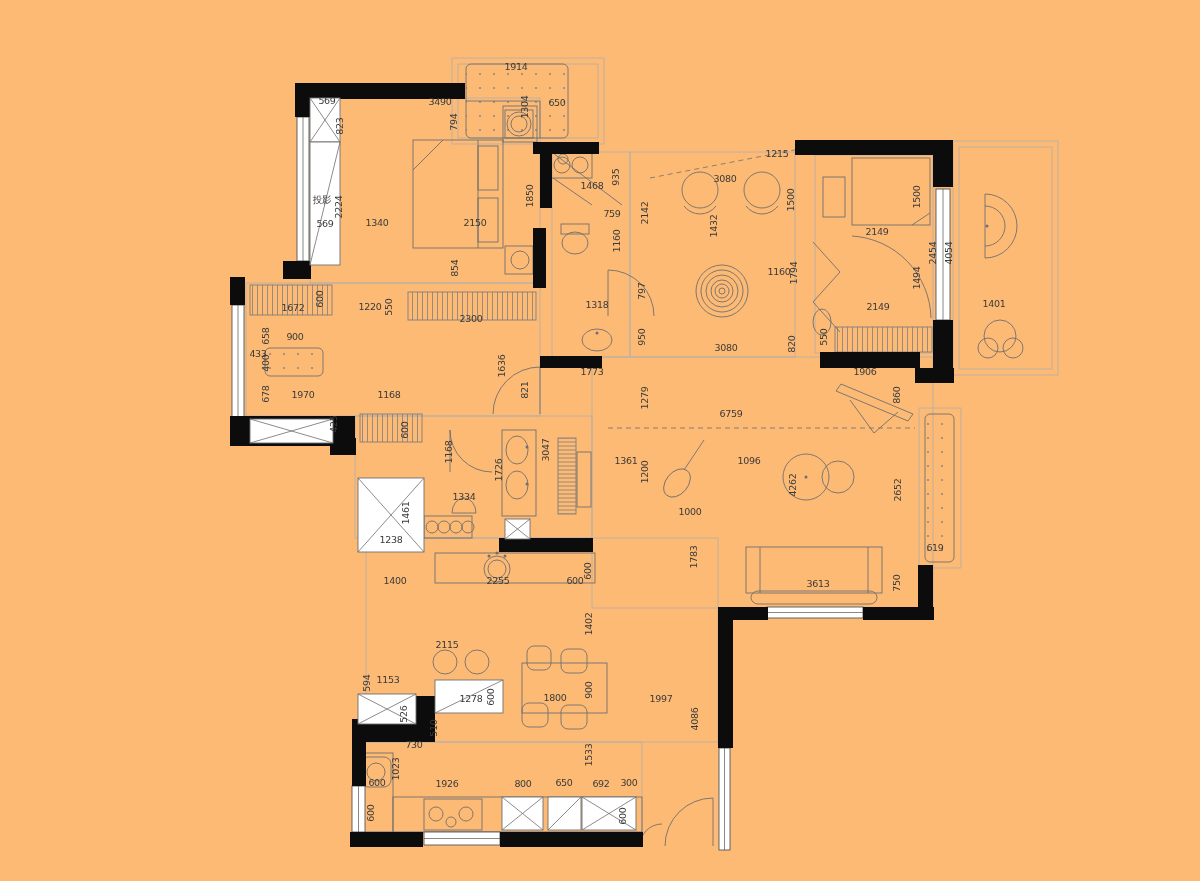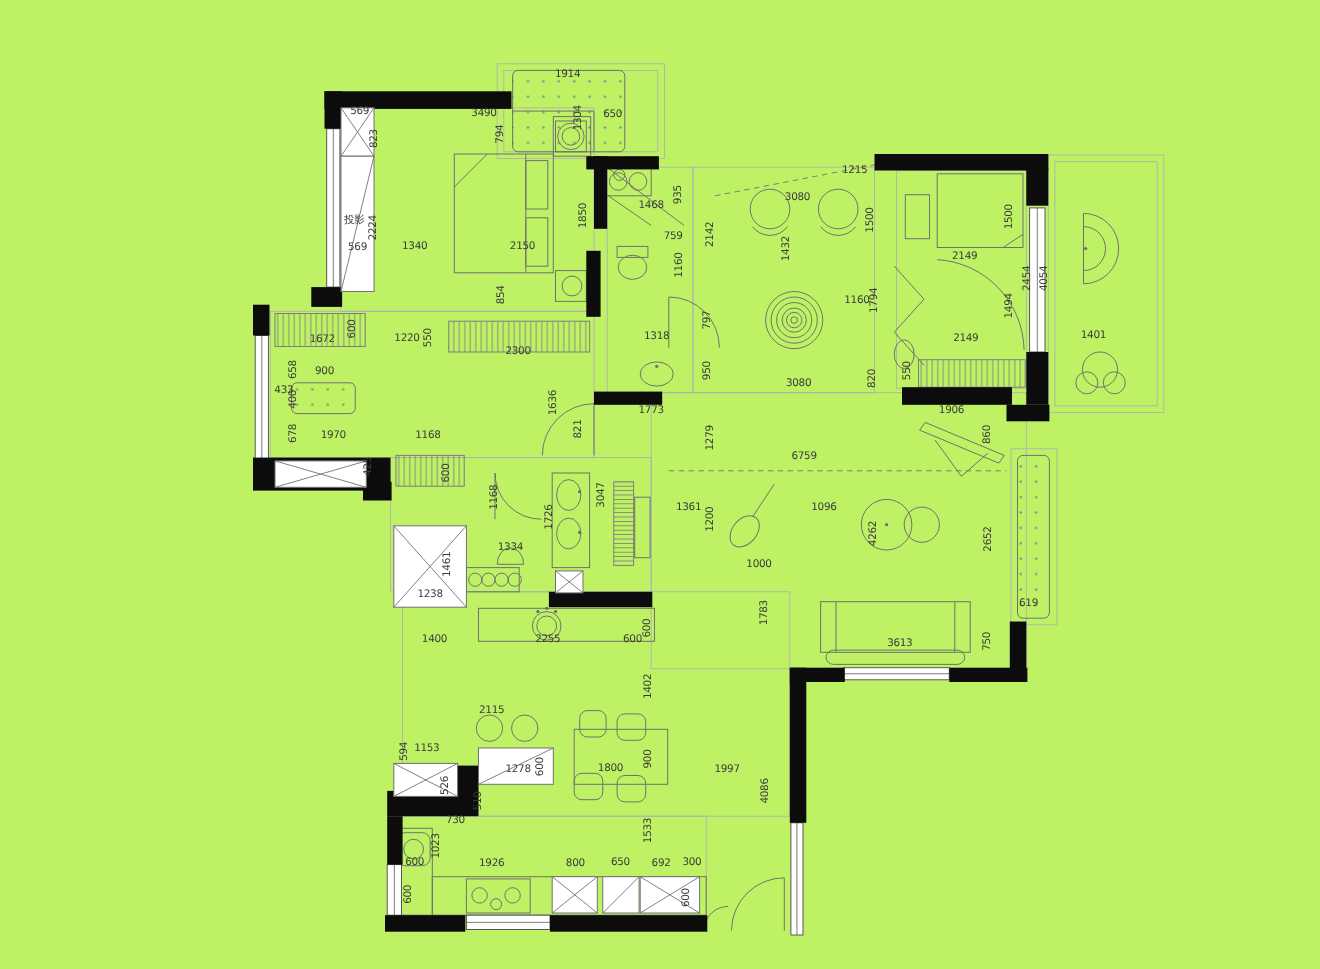--- a/index.html
+++ b/index.html
@@ -1,16 +1,16 @@
 <!DOCTYPE html>
 <html><head>
 <meta charset="utf-8">
 <style>
   html,body{margin:0;padding:0;background:#ffffff;}
-  #stage{position:relative;width:1200px;height:881px;background:#bef264;overflow:hidden;
+  #stage{position:relative;width:1200px;height:881px;background:#fdba74;overflow:hidden;
          font-family:"DejaVu Sans", sans-serif;}
   svg{position:absolute;left:0;top:0;}
   text{font-family:"DejaVu Sans", sans-serif;}
 </style>
 </head>
 <body>
 
 <div id="stage">
   <svg id="plan-svg" width="1200" height="881" viewBox="0 0 1200 881">
     <defs>

